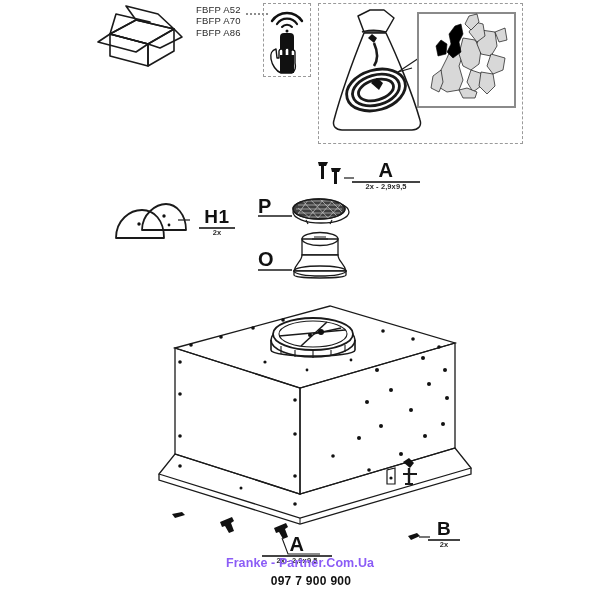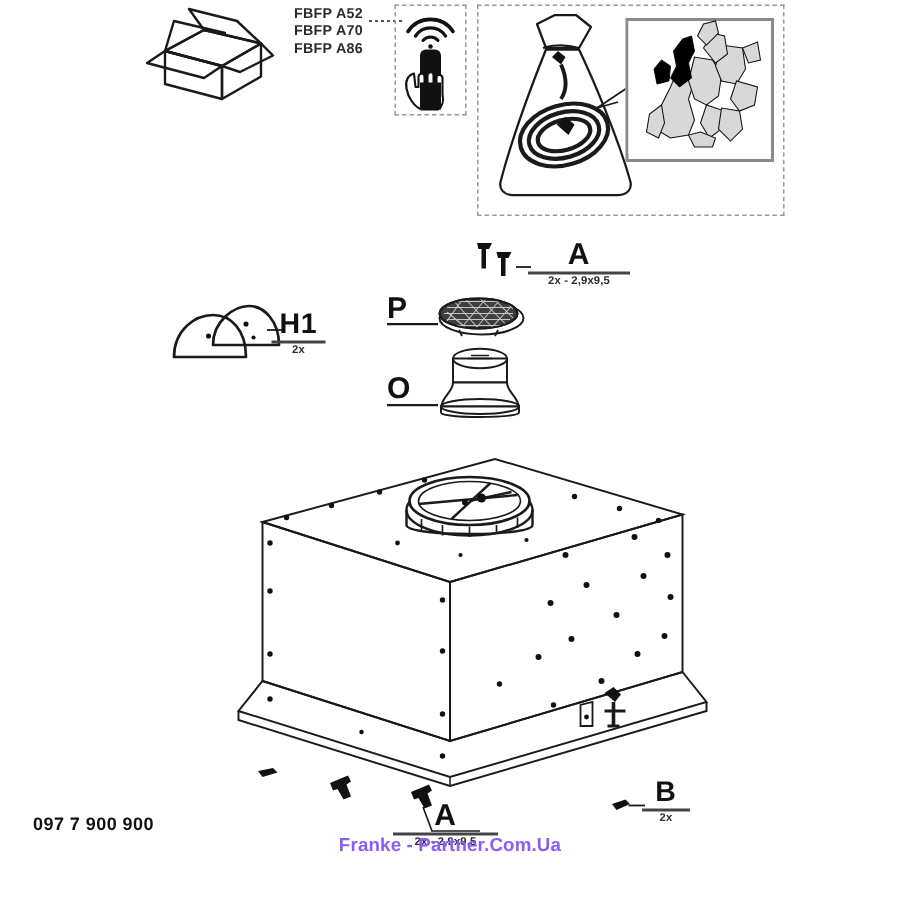--- a/index.html
+++ b/index.html
@@ -19,21 +19,21 @@
     background: #ffffff;
     overflow: hidden;
   }
   .abs { position: absolute; }
 
   
   #model-list {
     left: 196px;
     top: 4px;
     font-size: 9.5px;
-    font-weight: bold;
+    font-weight: normal;
     line-height: 11.4px;
     letter-spacing: 0.2px;
     color: #2b2b2b;
   }
   #model-list div { white-space: nowrap; }
 
   
   .part-label {
     font-weight: bold;
     color: #111;
@@ -65,22 +65,22 @@
     left: 0; right: 0;
     top: 556px;
     text-align: center;
     font-size: 12.5px;
     font-weight: bold;
     color: #8b5cf6;
     letter-spacing: 0.1px;
   }
   #watermark-phone {
     left: 0; right: 0;
-    top: 542px;
-    text-align: left;
+    top: 574px;
+    text-align: center;
     font-size: 12px;
     font-weight: bold;
     color: #111;
     letter-spacing: 0.3px;
     padding-left: 22px;
   }
 
   svg { display: block; overflow: visible; }
   .ln { fill: none; stroke: #1a1a1a; }
 </style>
@@ -264,21 +264,21 @@
       <path d="M30,34 C30,18 44,8 54,8 C64,8 74,18 74,34 Z"></path>
       <path d="M4,42 C4,24 18,14 30,14 C42,14 52,24 52,42 Z"></path>
     </g>
     <circle cx="52" cy="20" r="1.7" fill="#111"></circle>
     <circle cx="27" cy="28" r="1.7" fill="#111"></circle>
     <circle cx="57" cy="29" r="1.4" fill="#111"></circle>
   </svg>
   <svg class="abs" style="left:178px; top:216px;" width="14" height="8">
     <line class="ln" x1="0" y1="4" x2="12" y2="4" stroke-width="1.2"></line>
   </svg>
-  <div class="abs part-label" style="left:168px; top:207px; width:36px;padding-left:13px;">
+  <div class="abs part-label" style="left:186px; top:207px; width:36px;padding-left:13px;">
     <div class="part-letter">H1</div>
     <div class="part-rule"></div>
     <div class="part-qty">2x</div>
   </div>
 
   <svg class="abs" style="left:155px; top:288px;" width="320" height="250">
 
     <path class="ln" d="M20,60 L175,18 L300,55 L145,100 Z" fill="#ffffff" stroke-width="1.3"></path>
 
     <path class="ln" d="M20,60 L145,100 L145,206 L20,166 Z" fill="#ffffff" stroke-width="1.3"></path>

